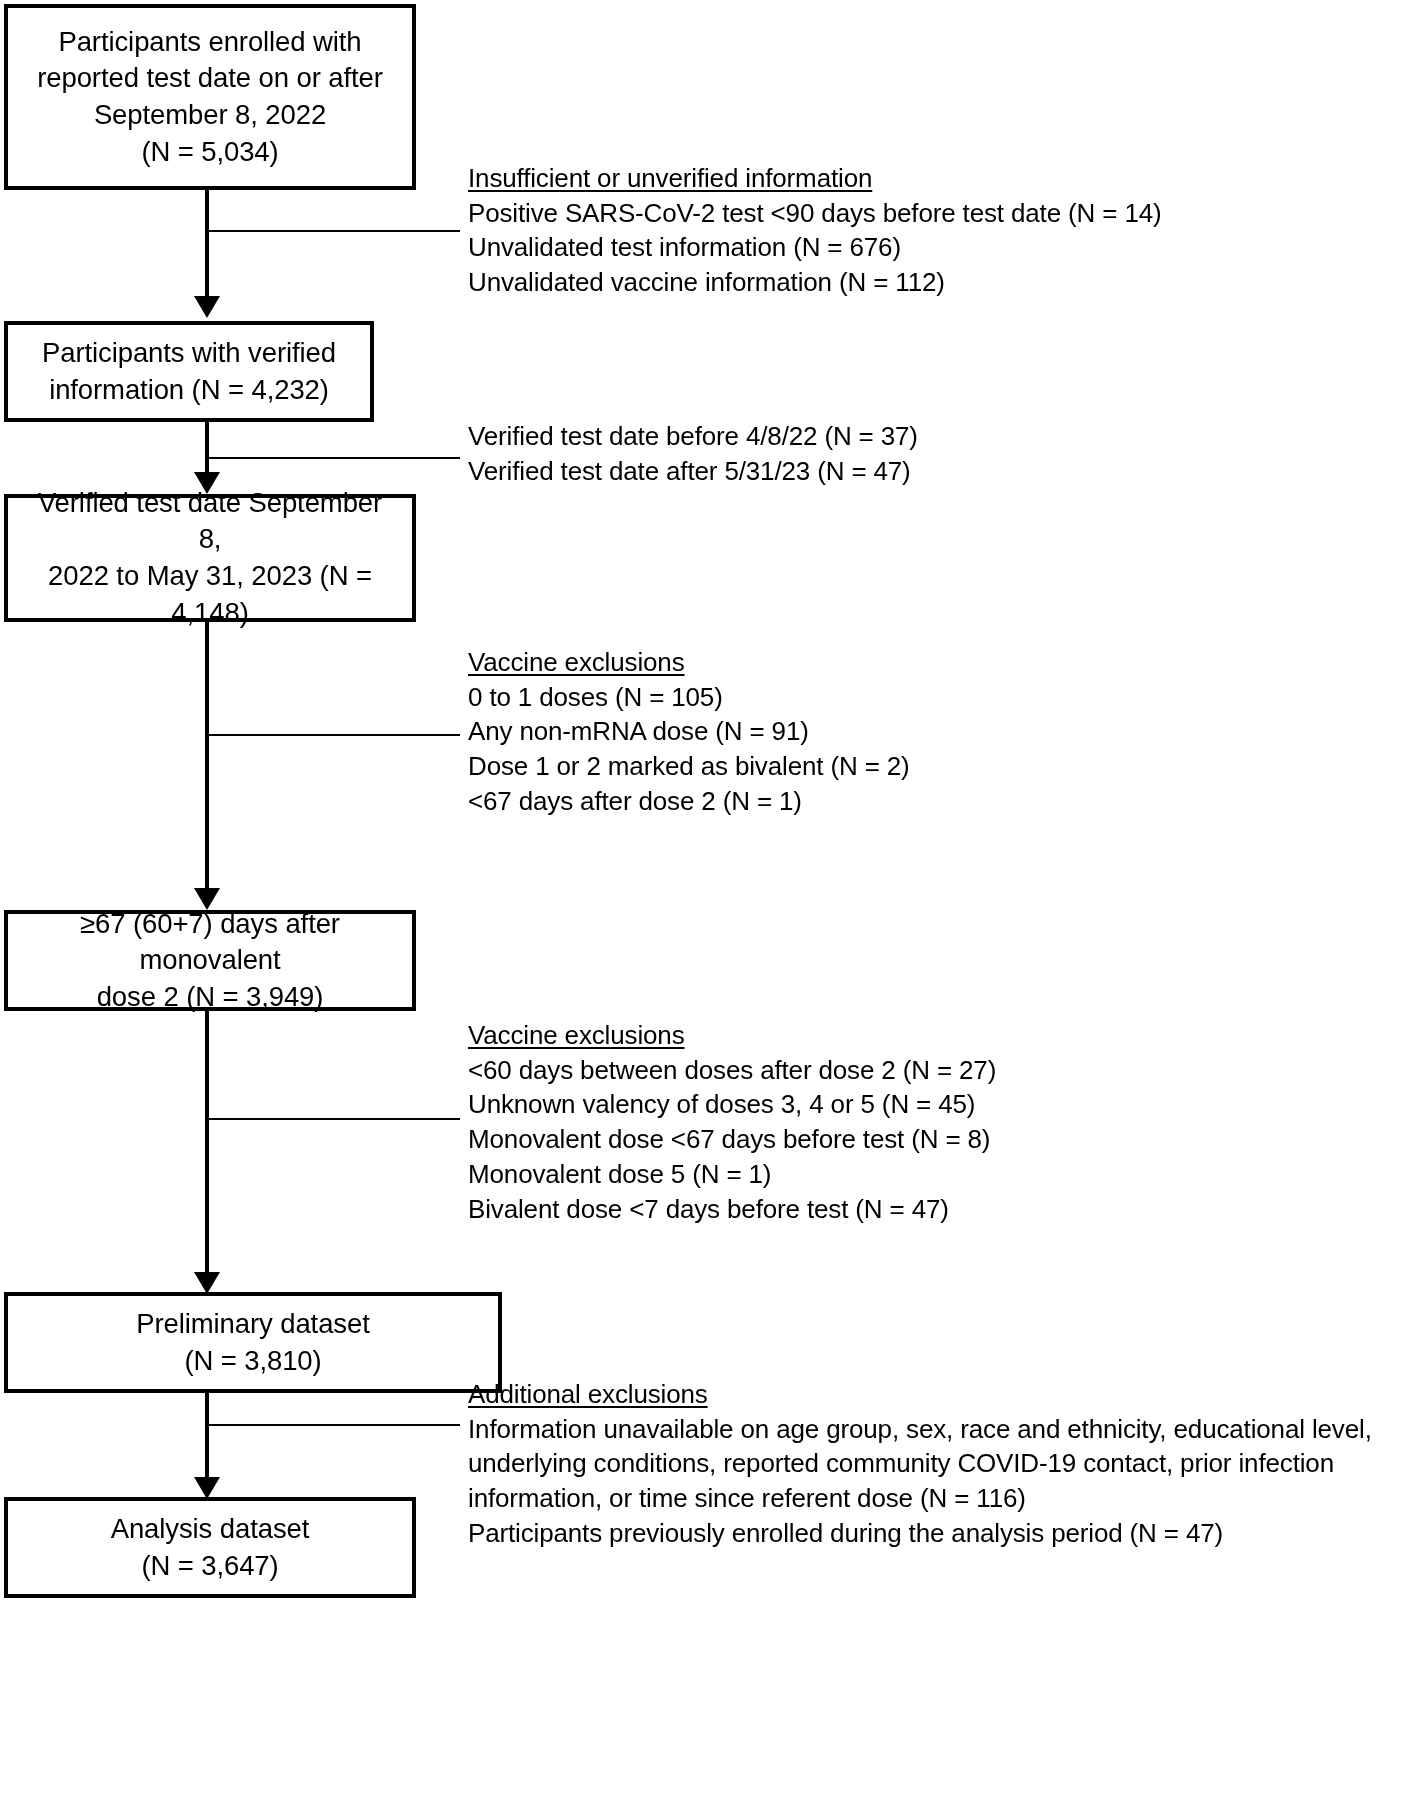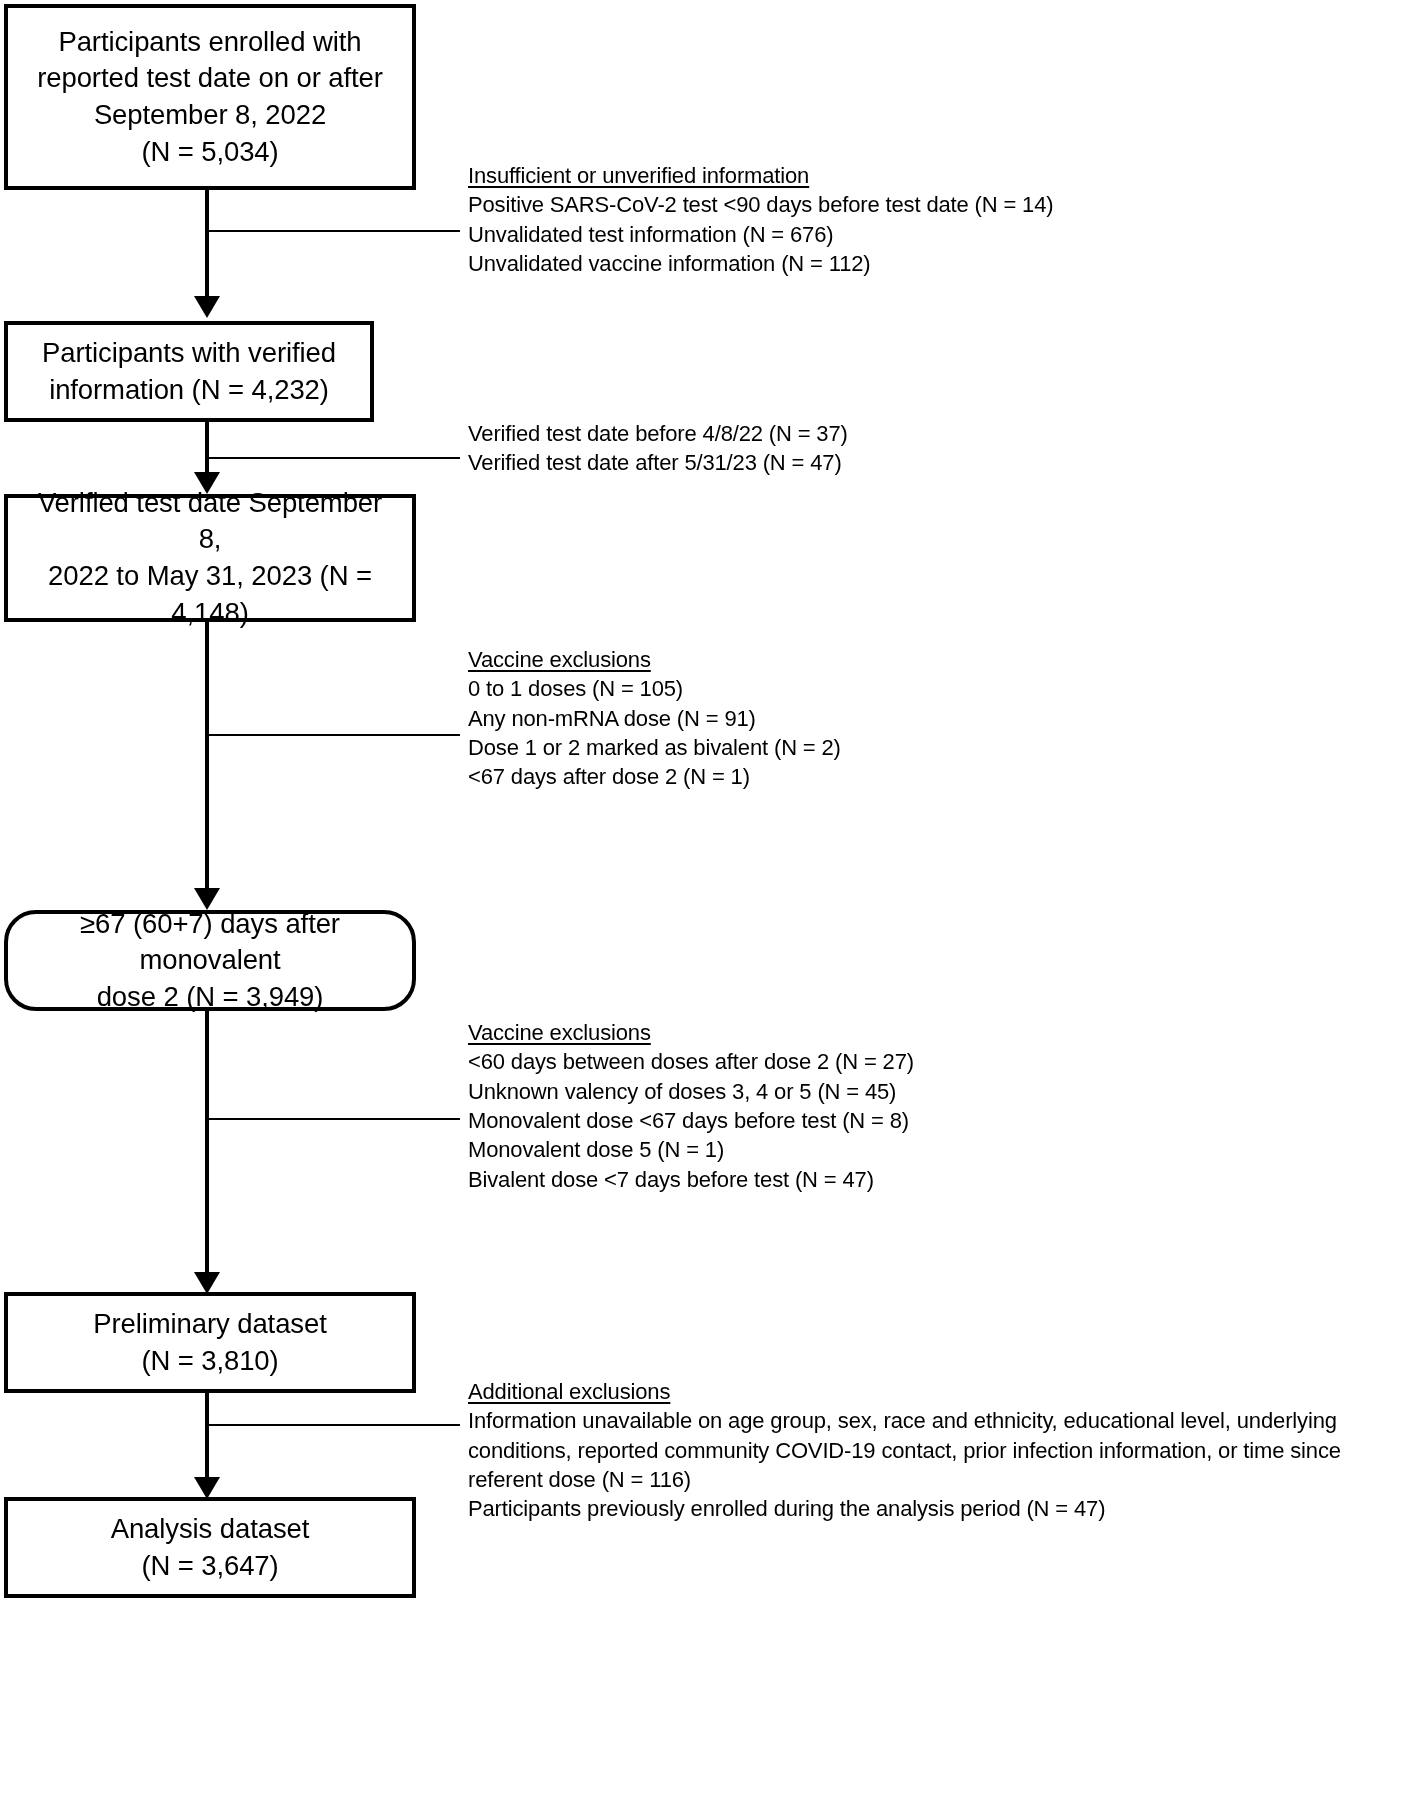--- a/index.html
+++ b/index.html
@@ -55,21 +55,21 @@
   
   .tick {
     position: absolute;
     background: #000000;
     height: 2px;
   }
 
   
   .note {
     position: absolute;
-    font-size: 22px;
+    font-size: 26px;
     line-height: 1.335;
     letter-spacing: -0.15px;
     white-space: nowrap;
   }
   .note .note-title {
     text-decoration: underline;
     text-underline-offset: 3px;
     display: block;
   }
   .note .note-line {
@@ -126,39 +126,39 @@
   <div class="tick" style="left:207px; top:734px; width:253px;"></div>
 
   <div class="note" style="left:468px; top:645px;">
     <span class="note-title">Vaccine exclusions</span>
     <span class="note-line">0 to 1 doses (N = 105)</span>
     <span class="note-line">Any non-mRNA dose (N = 91)</span>
     <span class="note-line">Dose 1 or 2 marked as bivalent (N = 2)</span>
     <span class="note-line">&lt;67 days after dose 2 (N = 1)</span>
   </div>
 
-  <div class="flow-box" style="left:4px; top:910px; width:412px; height:101px;border-radius:32px;">
+  <div class="flow-box" style="left:4px; top:910px; width:412px; height:101px;">
     <span class="box-text">≥67 (60+7) days after monovalent
 dose 2 (N = 3,949)</span>
   </div>
 
   <div class="connector" style="left:205px; top:1011px; height:267px;"></div>
   <div class="arrow-head" style="left:194px; top:1272px;"></div>
   <div class="tick" style="left:207px; top:1118px; width:253px;"></div>
 
   <div class="note" style="left:468px; top:1018px;">
     <span class="note-title">Vaccine exclusions</span>
     <span class="note-line">&lt;60 days between doses after dose 2 (N = 27)</span>
     <span class="note-line">Unknown valency of doses 3, 4 or 5 (N = 45)</span>
     <span class="note-line">Monovalent dose &lt;67 days before test (N = 8)</span>
     <span class="note-line">Monovalent dose 5 (N = 1)</span>
     <span class="note-line">Bivalent dose &lt;7 days before test (N = 47)</span>
   </div>
 
-  <div class="flow-box" style="left:4px; top:1292px; width:412px; height:101px;">
+  <div class="flow-box" style="left:4px; top:1292px; width:498px; height:101px;">
     <span class="box-text">Preliminary dataset
 (N =  3,810)</span>
   </div>
 
   <div class="connector" style="left:205px; top:1393px; height:90px;"></div>
   <div class="arrow-head" style="left:194px; top:1477px;"></div>
   <div class="tick" style="left:207px; top:1424px; width:253px;"></div>
 
   <div class="note wrap" style="left:468px; top:1377px; width:930px;">
     <span class="note-title" style="display:inline-block;">Additional exclusions</span>

